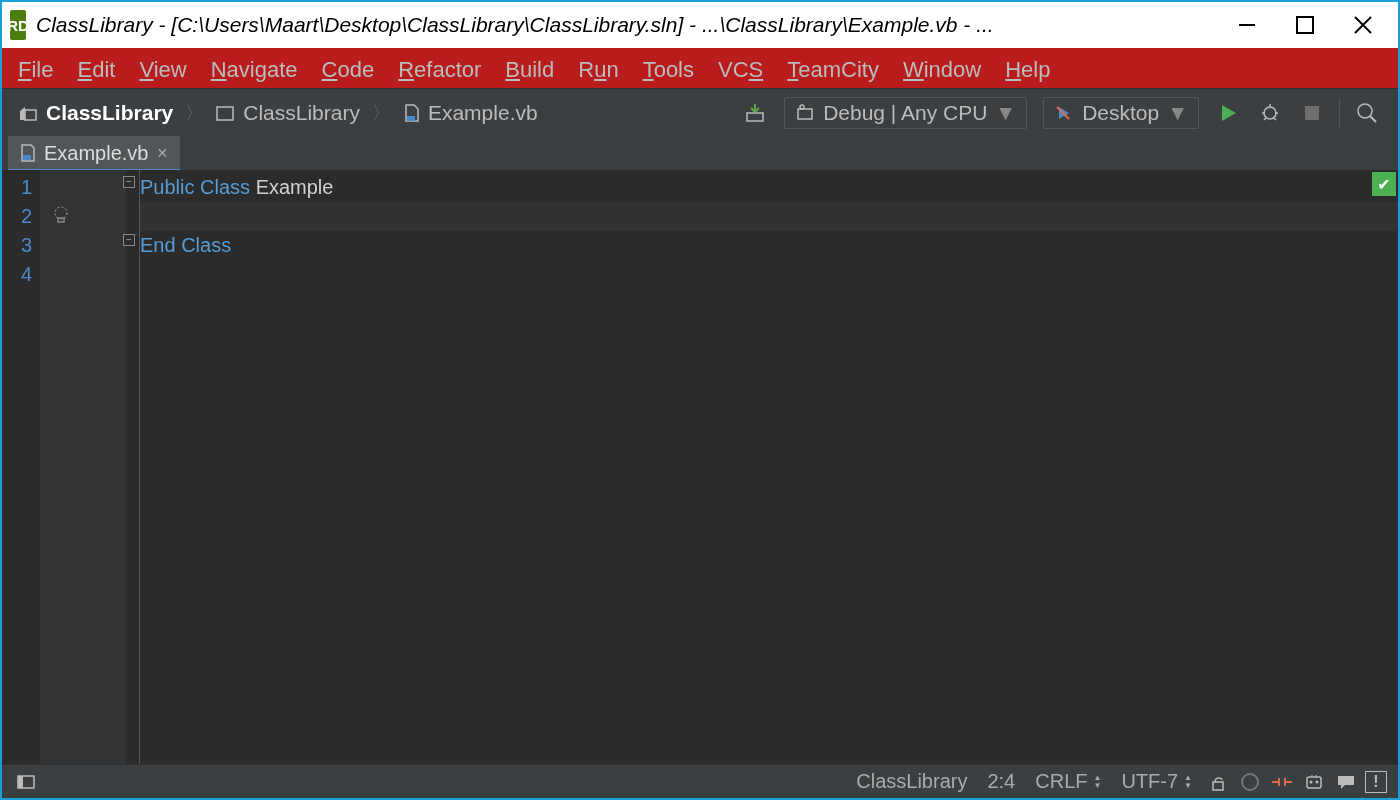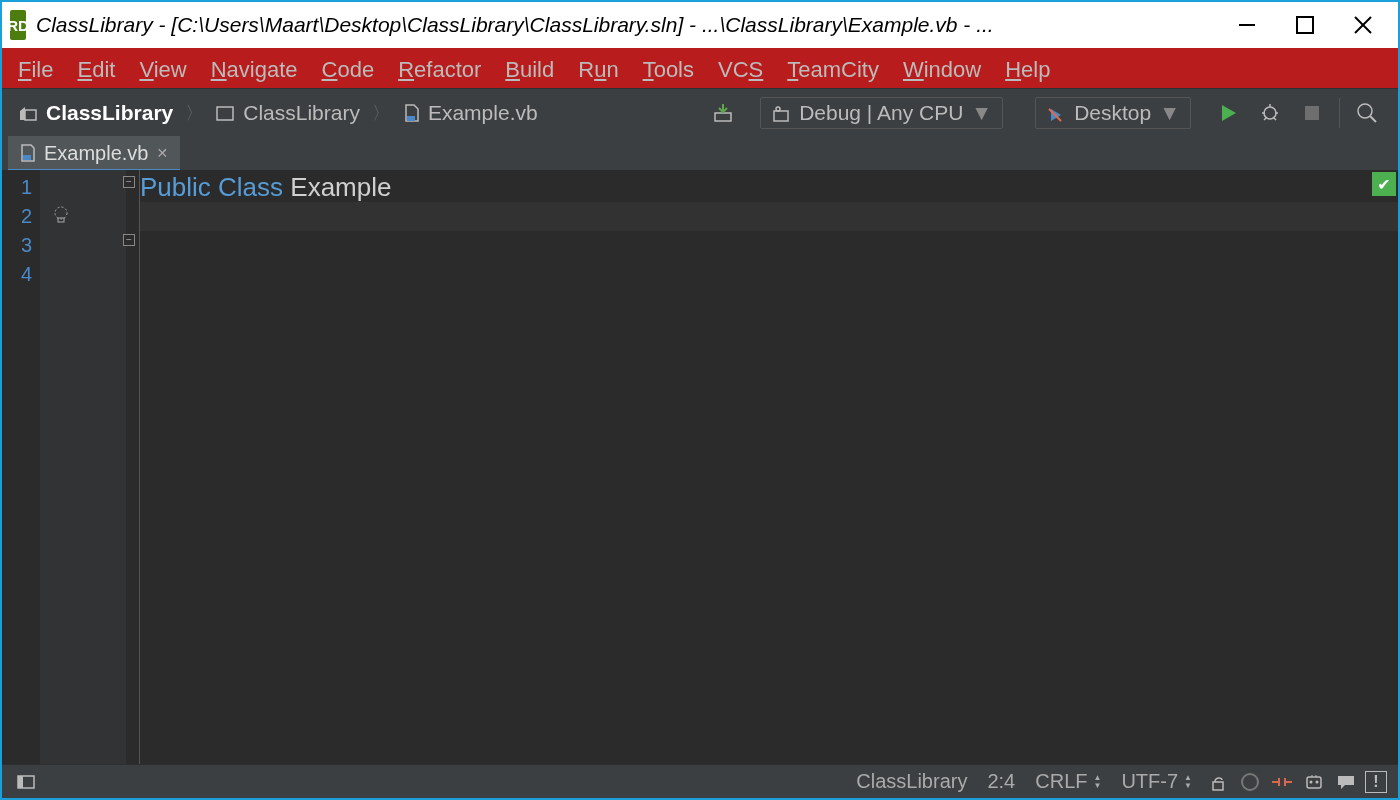--- a/index.html
+++ b/index.html
@@ -18,38 +18,38 @@
 .menu-item .ul { text-decoration: underline; }
 
 
 .toolbar { height: 48px; background: #3c3f41; display: flex; align-items: center; padding: 0 10px; border-top: 1px solid #2d2f31; }
 .bc { display: flex; align-items: center; gap: 6px; }
 .bc-seg { display: flex; align-items: center; gap: 8px; color: #bbb; font-size: 21px; padding: 2px 6px; cursor: pointer; }
 .bc-seg.bold { color: #fff; font-weight: bold; }
 .bc-chev { color: #666; font-size: 18px; }
 .toolbar-spacer { flex: 1; }
 .tool-btn { width: 36px; height: 36px; display: flex; align-items: center; justify-content: center; margin: 0 3px; cursor: pointer; color: #bbb; }
-.tool-dd { display: flex; align-items: flex-end; gap: 8px; color: #bbb; font-size: 21px; border: 1px solid #555; padding: 3px 10px; border-radius: 2px; margin: 0 16px; cursor: pointer; }
+.tool-dd { display: flex; align-items: center; gap: 8px; color: #bbb; font-size: 21px; border: 1px solid #555; padding: 3px 10px; border-radius: 2px; margin: 0 8px; cursor: pointer; }
 .tool-dd .arrow { color: #888; }
 .tool-sep { width: 1px; height: 30px; background: #555; margin: 0 6px; }
 
 
 .tabstrip { height: 34px; background: #3c3f41; display: flex; align-items: stretch; padding-left: 6px; }
 .tab { display: flex; align-items: center; gap: 8px; background: #515658; color: #ddd; font-size: 20px; padding: 0 12px; border-right: 1px solid #3c3f41; position: relative; cursor: pointer; }
 .tab.active::after { content: ""; position: absolute; left: 0; right: 0; bottom: -2px; height: 3px; background: #4a88c7; }
 .tab .x { color: #aaa; font-size: 14px; }
 
 
 .editor { flex: 1; display: flex; background: #2b2b2b; position: relative; font-family: "Consolas", monospace; }
 .gutter { width: 38px; text-align: right; padding: 3px 8px 0 0; color: #4a88c7; font-size: 20px; line-height: 29px; background: #2b2b2b; user-select: none; }
 .marker-strip { width: 86px; background: #313335; position: relative; }
 .marker-strip .lightbulb { position: absolute; top: 34px; left: 10px; color: #aaa; }
 .fold-strip { width: 14px; background: #2b2b2b; border-right: 1px solid #555; position: relative; }
 .fold-minus { position: absolute; left: -3px; width: 12px; height: 12px; border: 1px solid #888; background: #2b2b2b; font-size: 10px; line-height: 10px; text-align: center; color: #aaa; }
-.code { flex: 1; padding: 3px 0 0 0; font-size: 26px; line-height: 29px; color: #a9b7c6; white-space: pre; position: relative; }
+.code { flex: 1; padding: 3px 0 0 0; font-size: 20px; line-height: 29px; color: #a9b7c6; white-space: pre; position: relative; }
 .code-line { height: 29px; }
 .code-line.hl { background: #323232; }
 .kw { color: #569cd6; }
 .id { color: #d0d0d0; }
 .editor-ok { position: absolute; top: 2px; right: 2px; width: 24px; height: 24px; background: #4caf50; color: #fff; display: flex; align-items: center; justify-content: center; font-size: 16px; }
 
 
 .statusbar { height: 34px; background: #3c3f41; display: flex; align-items: center; padding: 0 8px; color: #aaa; font-size: 20px; border-top: 1px solid #2d2f31; }
 .status-seg { padding: 0 10px; display: flex; align-items: center; gap: 4px; cursor: pointer; }
 .status-spacer { flex: 1; }
@@ -208,21 +208,21 @@
       <svg width="22" height="22">
           <circle cx="11" cy="9" r="6" stroke="#aaa" fill="none" stroke-dasharray="2 2"></circle>
           <rect x="8" y="14" width="6" height="4" stroke="#aaa" fill="none"></rect>
         </svg>
     </span>
   </div>
   <div class="fold-strip">
     <div class="fold-minus" style="top:6px">−</div>
     <div class="fold-minus" style="top:64px">−</div>
   </div>
-  <div class="code" id="code"><div class="code-line"><span class="kw">Public</span> <span class="kw">Class</span> <span class="id">Example</span></div><div class="code-line hl">&nbsp;</div><div class="code-line">&nbsp;</div></div>
+  <div class="code" id="code"><div class="code-line"><span class="kw">Public</span> <span class="kw">Class</span> <span class="id">Example</span></div><div class="code-line hl">&nbsp;</div><div class="code-line"><span class="kw">End</span> <span class="kw">Class</span></div><div class="code-line">&nbsp;</div></div>
   <div class="editor-ok">✔</div>
 </div>
 
 <div class="statusbar">
   <div class="status-icon">
     <svg width="20" height="20">
         <rect x="2" y="4" width="16" height="12" class="ic-frame"></rect>
         <rect x="2" y="4" width="5" height="12" fill="#bbb"></rect>
       </svg>
   </div>

